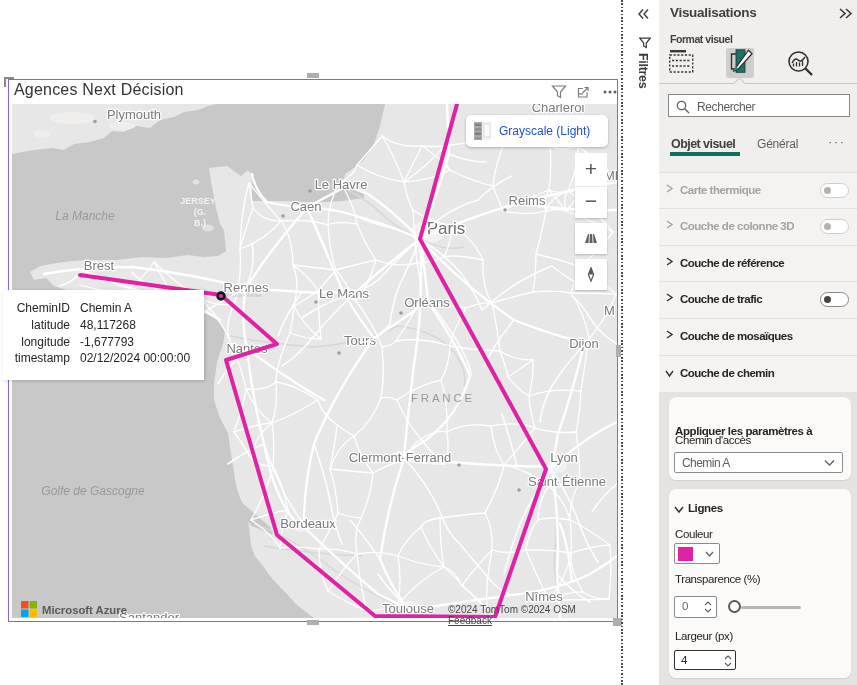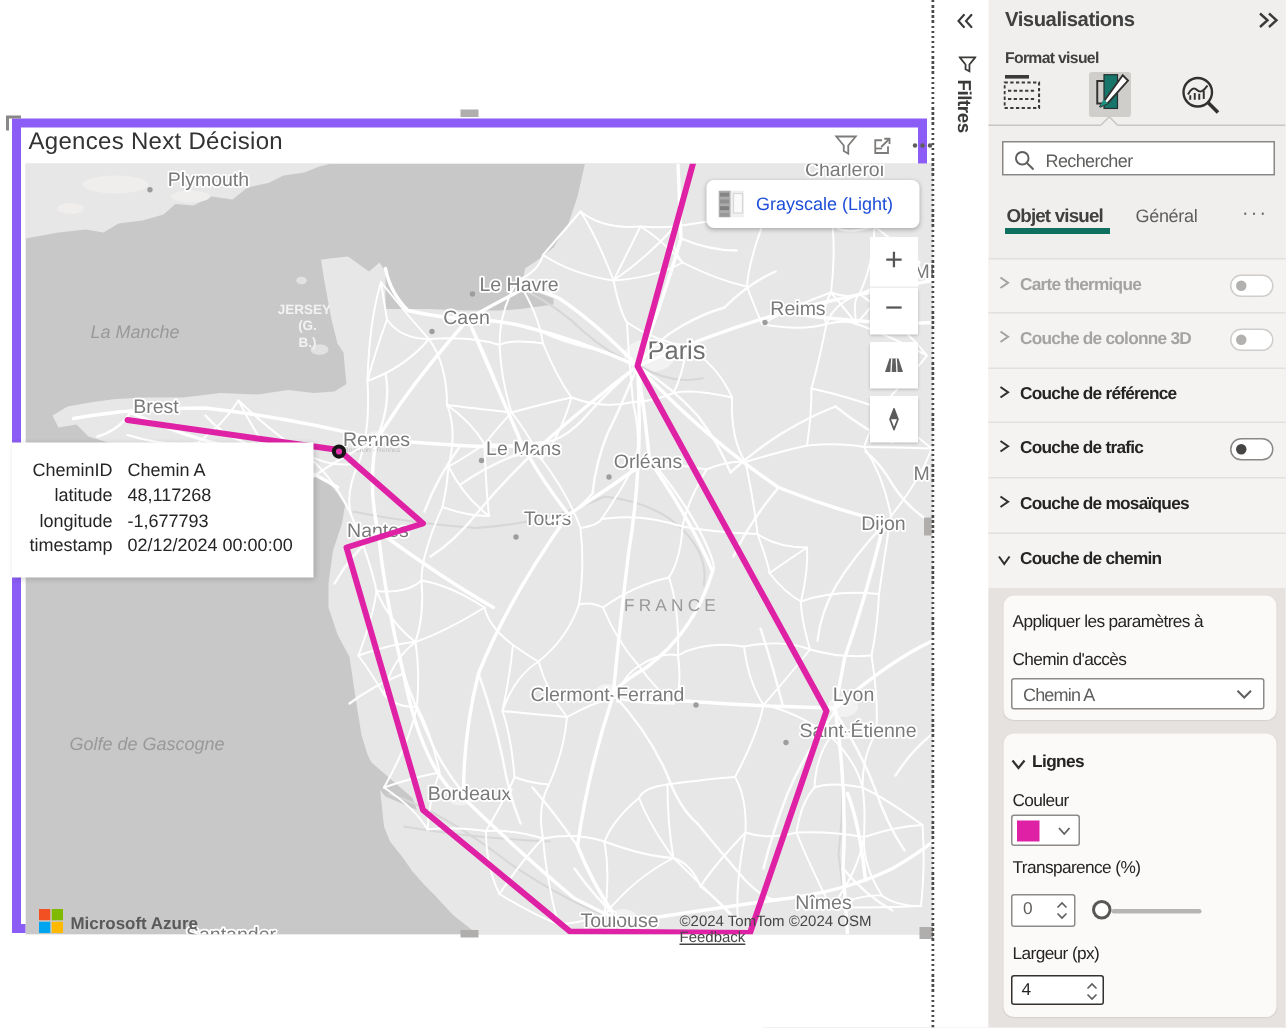--- a/index.html
+++ b/index.html
@@ -3,21 +3,21 @@
 <meta charset="utf-8">
 <style>
   * { margin:0; padding:0; box-sizing:border-box; }
   html,body { width:857px; height:685px; background:#ffffff; overflow:hidden;
     font-family:"Liberation Sans", sans-serif; }
   .abs { position:absolute; }
   #root { position:relative; width:857px; height:685px; }
 
   
   #visual { left:8px; top:79px; width:610px; height:543px;
-    border:6px solid #8b5cf6; background:#fff; }
+    border:1px solid #8b5cf6; background:#fff; }
   #vtitle { left:5px; top:1px; font-size:16px; color:#333; letter-spacing:0.2px; }
   #mapwrap { left:3px; top:24px; width:605px; height:514px; overflow:hidden; background:#e8e8e8; }
 
   
   #stylepicker { left:457px; top:35px; width:142px; height:32px; background:#fff;
     border-radius:5px; box-shadow:0 1px 3px rgba(0,0,0,0.25); }
   #stylepicker .thumb { position:absolute; left:8px; top:7px; width:17px; height:18px; }
   #stylepicker .lbl { position:absolute; left:33px; top:9px; font-size:12px; color:#1d4ed8; }
 
   
@@ -626,21 +626,21 @@
     <div class="prow" style="top:355px; height:37px;">
       <svg class="chev" style="top:13px;" viewBox="0 0 9 9">
           <path d="M1,2 L4.5,7 L8,2" fill="none" stroke="#323130" stroke-width="1.4"></path>
         </svg>
       <div class="lab">Couche de chemin</div>
     </div>
 
     <div id="expand-bg" class="abs"></div>
 
     <div class="card" style="top:397px; height:83px;">
-      <div class="clabel" style="top:12px; font-weight:normal;">Appliquer les paramètres à</div>
+      <div class="clabel" style="top:28px; font-weight:bold;">Appliquer les paramètres à</div>
       <div class="clabel" style="top:37px;">Chemin d'accès</div>
       <div class="inbox" style="left:5px; top:55px; width:169px; height:21px;">
         <span style="position:absolute; left:7px; top:3px; font-size:12px; letter-spacing:-0.55px;">Chemin A</span>
         <svg style="position:absolute; right:7px; top:6px;" width="11" height="8" viewBox="0 0 11 8">
           <path d="M1,1.5 L5.5,6 L10,1.5" fill="none" stroke="#605e5c" stroke-width="1.3"></path>
         </svg>
       </div>
     </div>
 
     <div class="card" style="top:489px; height:189px;">

